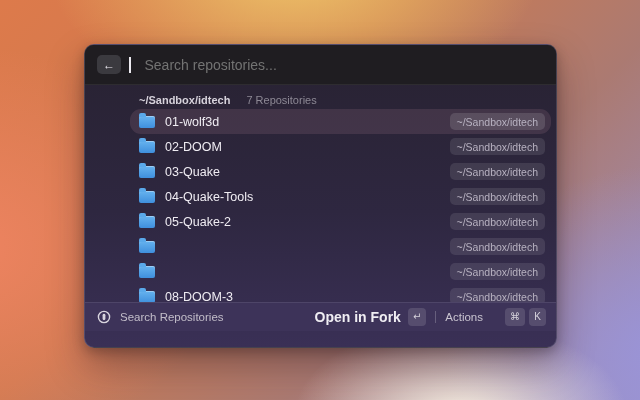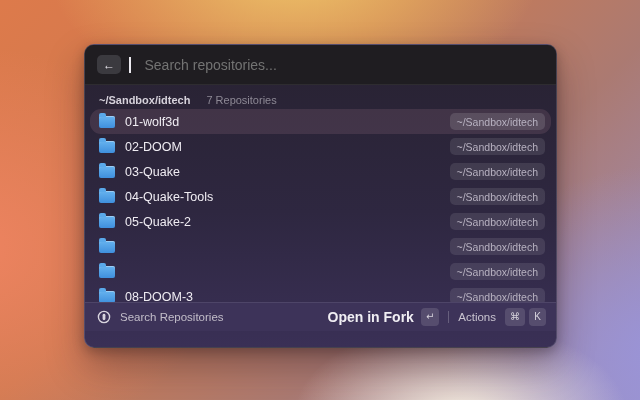--- a/index.html
+++ b/index.html
@@ -34,21 +34,21 @@
     width: 24px; height: 19px; border-radius: 5px; background: #3b3a3f;
     display: flex; align-items: center; justify-content: center;
     color: #e9e7ed; font-size: 12px; line-height: 1; cursor: pointer;
     flex: 0 0 auto;
   }
   .caret { width: 1.5px; height: 16px; background: #eceaf0; margin-left: 8px; flex: 0 0 auto; }
   .search-placeholder { color: #737373; font-size: 14px; margin-left: 14px; white-space: nowrap; }
 
   
   .list-viewport {
-    position: absolute; top: 41px; left: 0; right: 0; bottom: 29px; overflow: hidden;
+    position: absolute; top: 41px; left: 0; right: 0; bottom: 29px; overflow: hidden; padding-left: 40px;
   }
   .section-header {
     height: 23px; display: flex; align-items: center; padding: 4px 14px 0 14px;
   }
   .section-path { color: #d6d2db; font-size: 11px; font-weight: 700; }
   .section-count { color: #8d8995; font-size: 11px; margin-left: 16px; }
 
   .repo-row {
     height: 25px; margin: 0 5px; border-radius: 11px;
     display: flex; align-items: center; padding: 0 6px; cursor: pointer;
@@ -82,21 +82,21 @@
   .ext-icon { width: 14px; height: 14px; flex: 0 0 auto; margin-right: 9px; }
   .footer-label { color: #c2bdc9; font-size: 11.5px; }
   .footer-spacer { flex: 1; }
   .primary-action { color: #f0eef3; font-size: 14px; font-weight: 700; margin-right: 7px; white-space: nowrap; }
   .key-badge {
     background: rgba(255,255,255,0.13); color: #d6d2dc;
     font-size: 10px; line-height: 1; padding: 4px 5px; border-radius: 4px;
     min-width: 17px; text-align: center; cursor: pointer;
   }
   .footer-divider { width: 1px; height: 12px; background: rgba(255,255,255,0.22); margin: 0 9px; }
-  .actions-label { color: #c9c4d0; font-size: 11.5px; margin-right: 9px; cursor: pointer; }
+  .actions-label { color: #c9c4d0; font-size: 11.5px; margin-right: 22px; cursor: pointer; }
   .key-badge + .key-badge { margin-left: 4px; }
 </style>
 </head>
 <body>
 
 <div class="window">
 
   <div class="search-bar">
     <div class="back-btn">
       <span>←</span>

